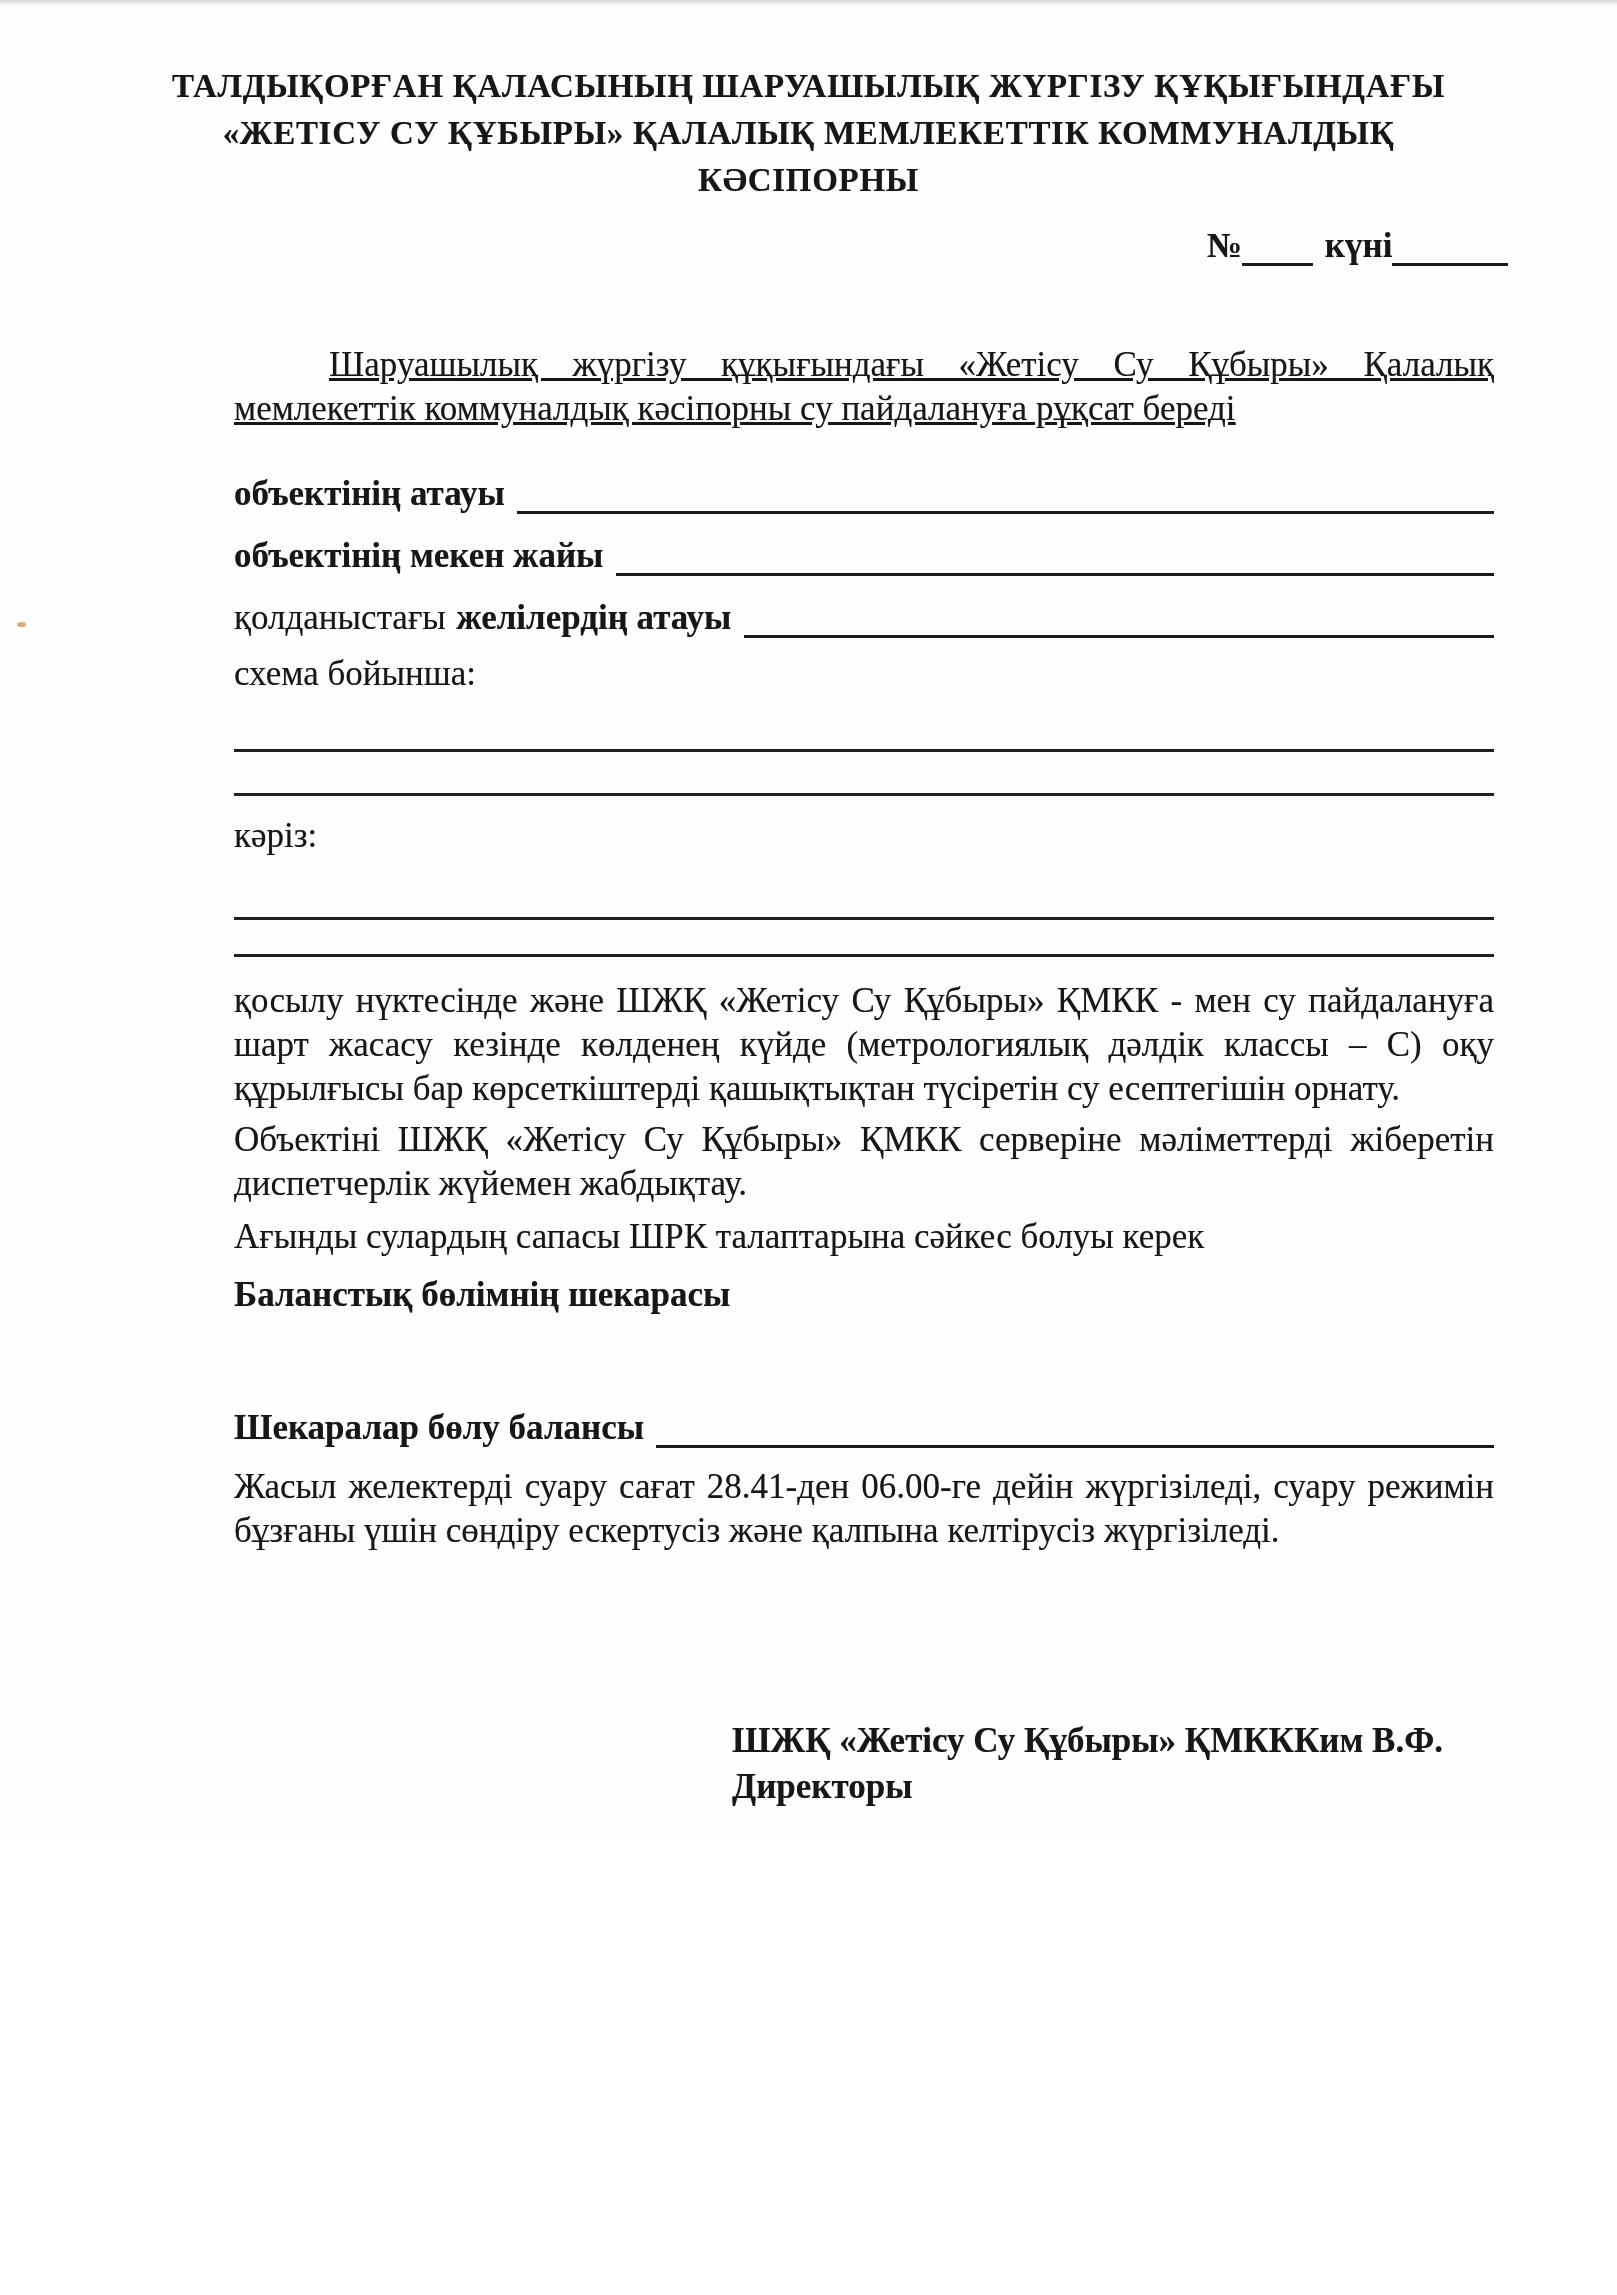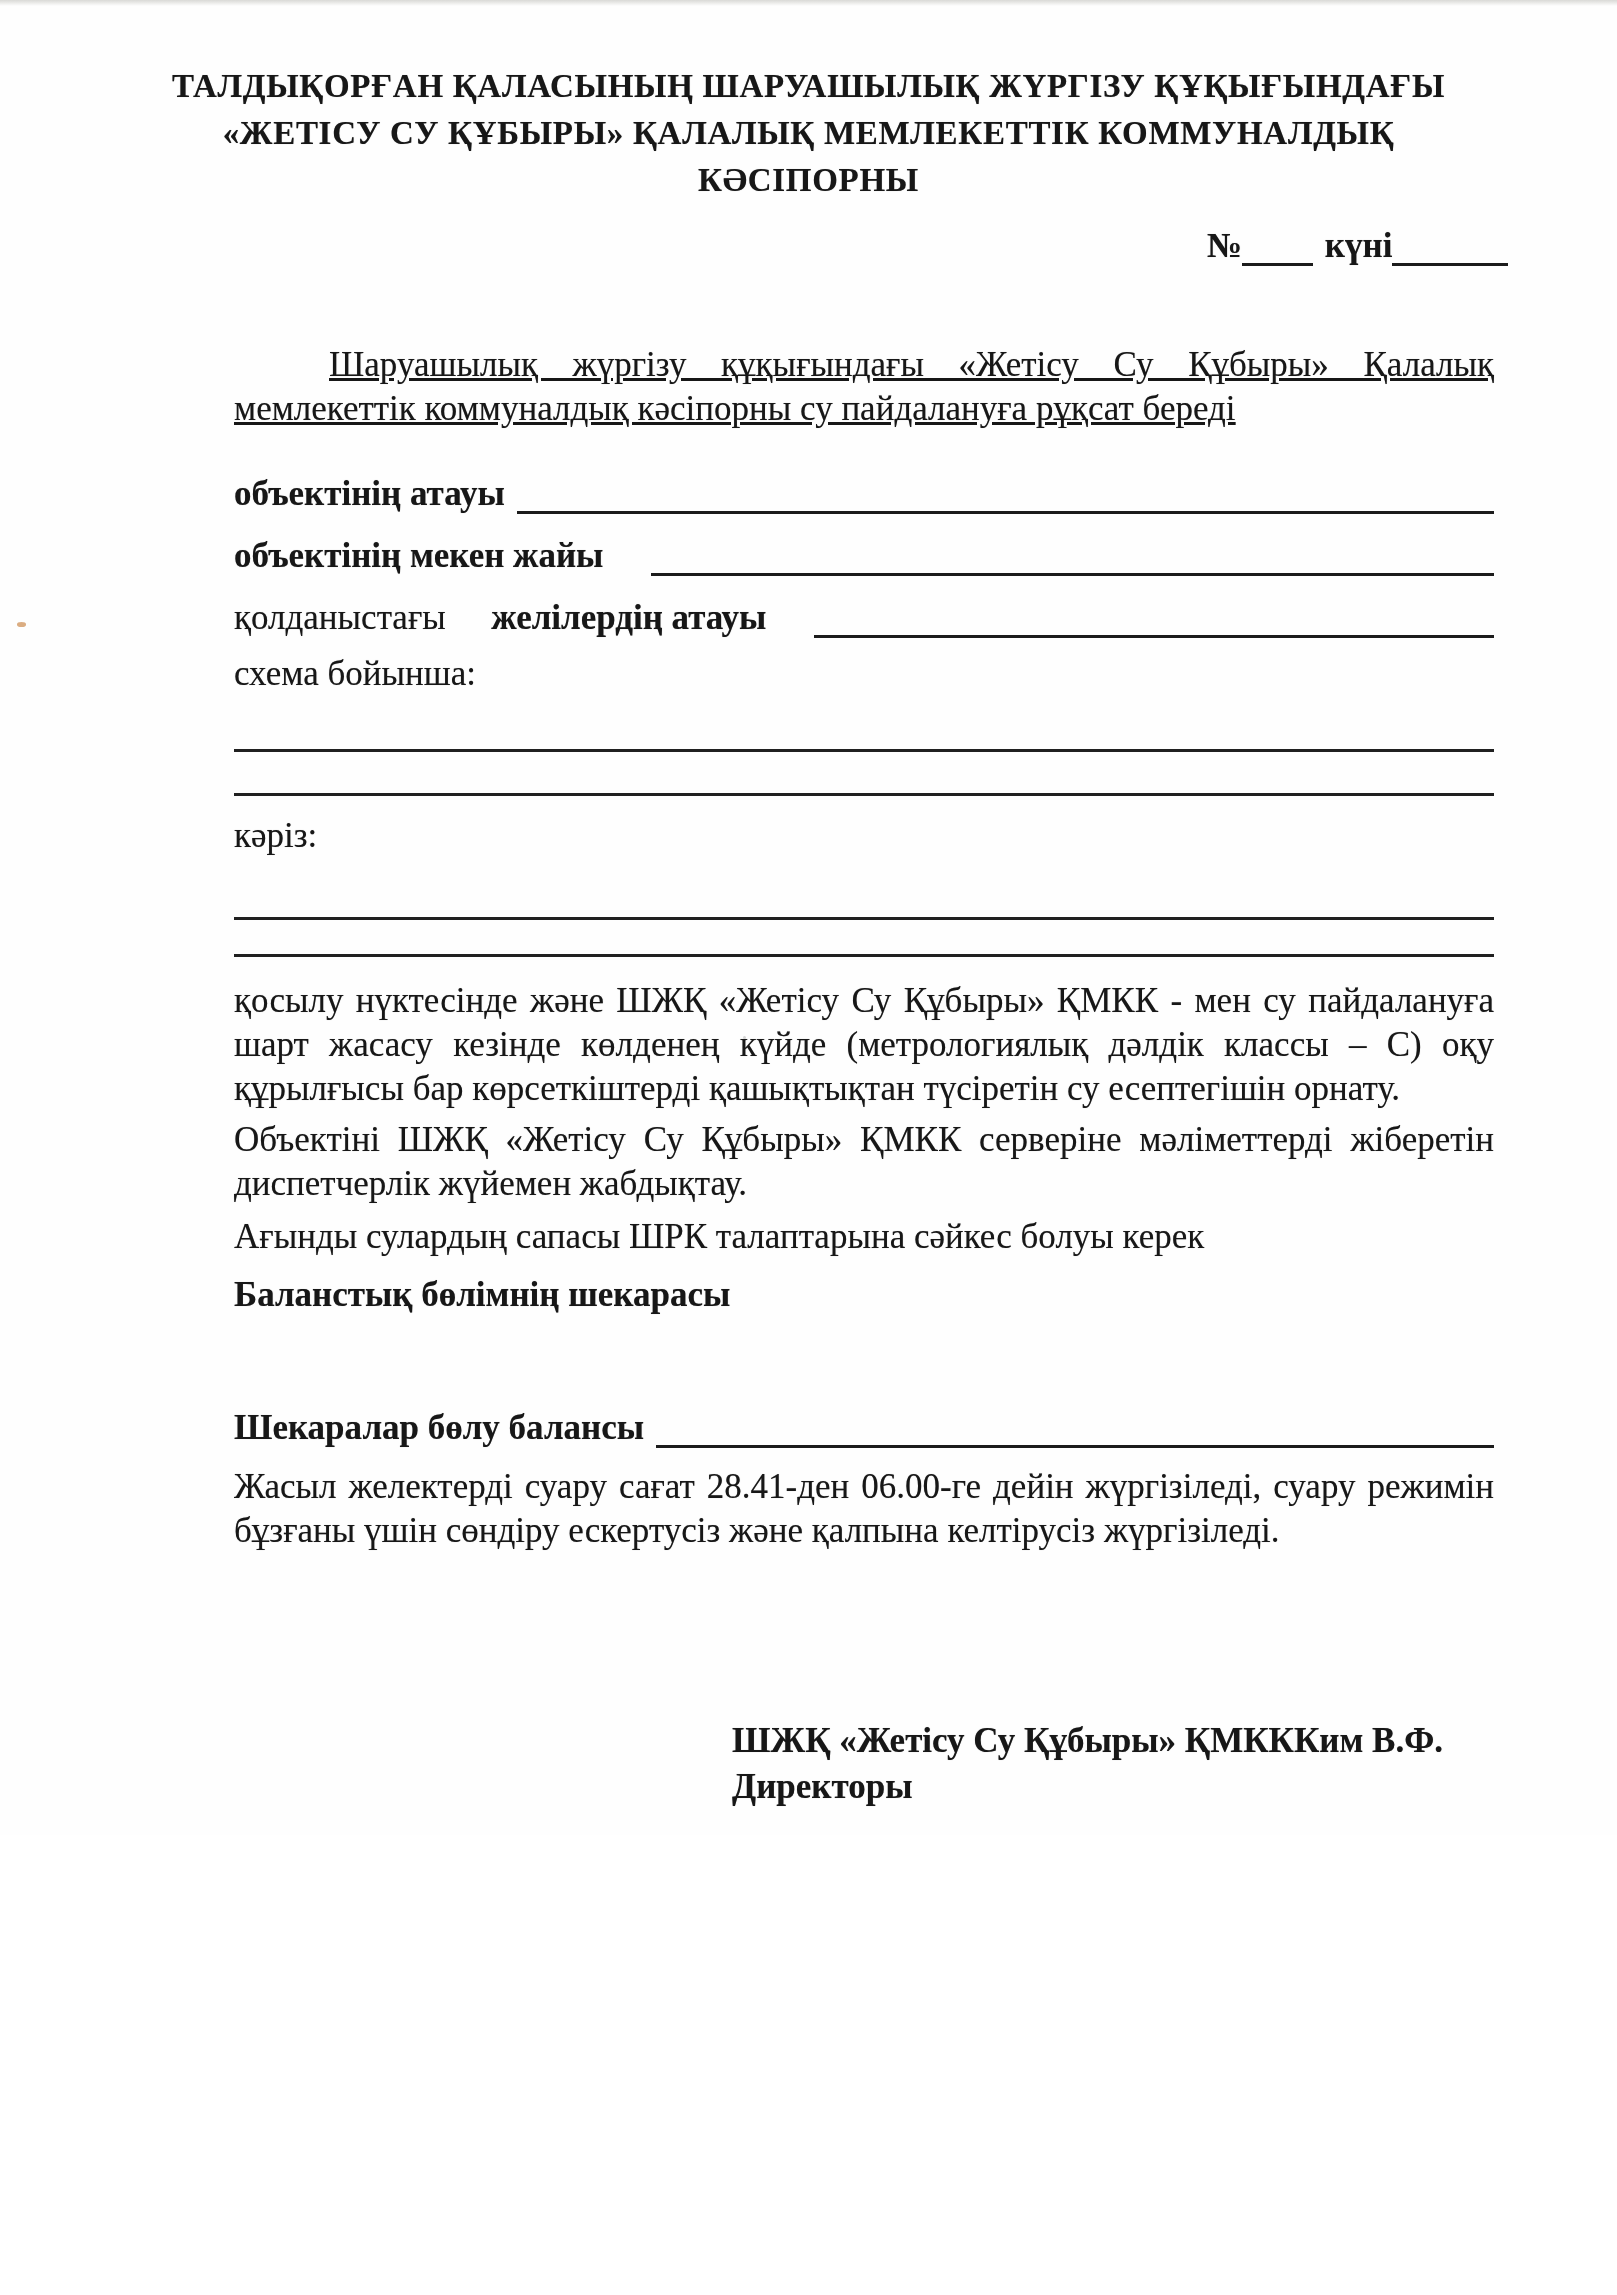--- a/index.html
+++ b/index.html
@@ -75,21 +75,21 @@
   }
 
   .field-row {
     display: flex;
     align-items: flex-end;
     height: 46px;
     line-height: 41px;
     white-space: nowrap;
   }
   .row-1 { margin-top: 37px; }
-  .row-2, .row-3 { margin-top: 16.3px; gap: 35px; }
+  .row-2, .row-3 { margin-top: 16.3px; }
   .label-row { height: 46px; line-height: 41px; }
   .row-4 { margin-top: 14.4px; }
   .row-5 { margin-top: 13px; }
   .row-sewer { margin-top: 19.6px; }
   .bold { font-weight: bold; }
   .prefix { margin-right: 0.30em; }
   .field-row .fill-rest { flex: 1 1 auto; margin-bottom: 0; }
   .gap-before-fill { margin-left: 0.35em; }
 
   .rule {

